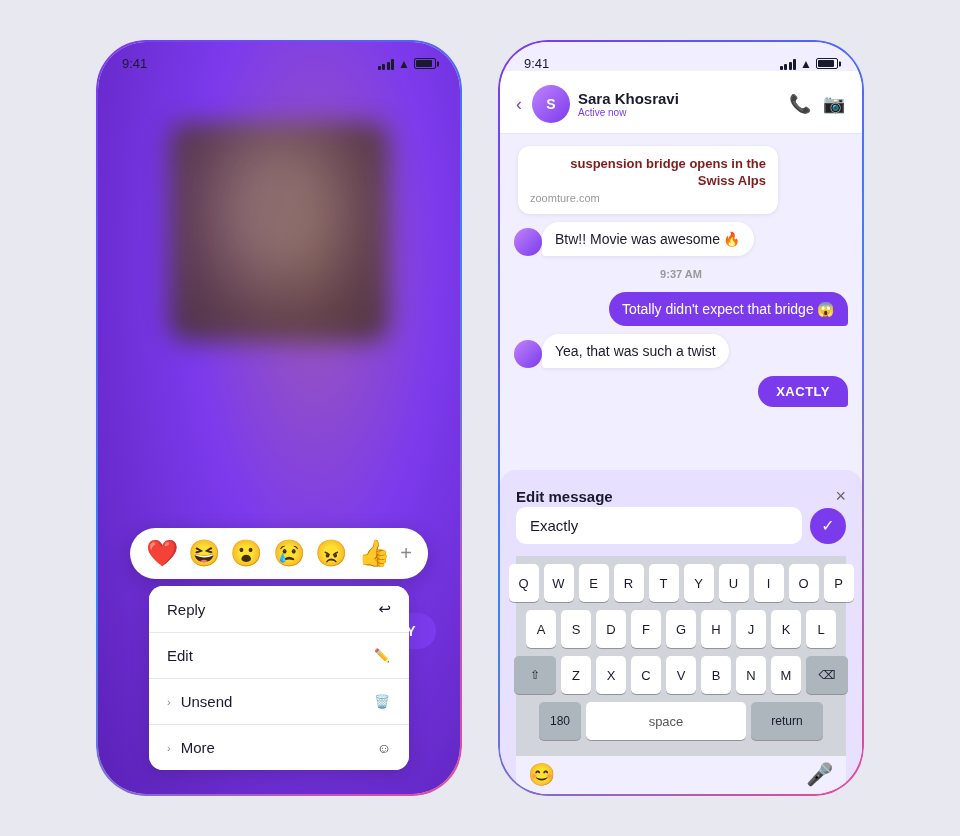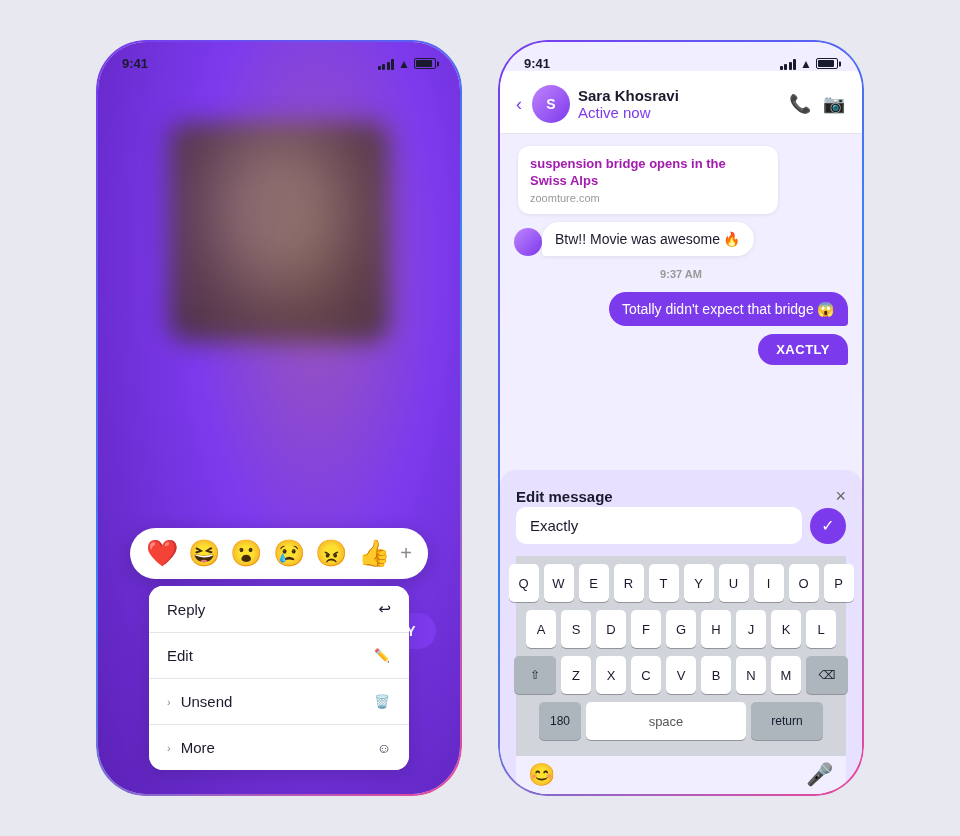--- a/index.html
+++ b/index.html
@@ -54,21 +54,21 @@
       opacity: 0.8;
     }
 
     
     .status-bar {
       display: flex;
       justify-content: space-between;
       align-items: center;
       padding: 14px 24px 0;
       font-size: 13px;
-      font-weight: 700;
+      font-weight: 400;
       color: #1a1a2e;
       position: relative;
       z-index: 10;
     }
     .status-bar-right {
       display: flex;
       gap: 4px;
       align-items: center;
     }
     .signal-bars {
@@ -210,21 +210,21 @@
       display: flex;
       align-items: center;
       justify-content: center;
       color: white;
       font-size: 14px;
       font-weight: 600;
       flex-shrink: 0;
     }
     .contact-info { flex: 1; }
     .contact-name { font-size: 15px; font-weight: 600; color: #1a1a2e; }
-    .contact-status { font-size: 15px; color: #7c3aed; }
+    .contact-status { font-size: 10px; color: #7c3aed; }
     .header-icons { display: flex; gap: 12px; }
     .header-icon { font-size: 18px; color: #7c3aed; cursor: pointer; }
 
     
     .chat-messages {
       flex: 1;
       padding: 12px 14px;
       overflow-y: auto;
       display: flex;
       flex-direction: column;
@@ -233,21 +233,21 @@
     
     .link-preview {
       background: #fff;
       border-radius: 12px;
       padding: 10px 12px;
       max-width: 260px;
       align-self: flex-start;
       box-shadow: 0 1px 4px rgba(0,0,0,0.08);
       margin-left: 4px;
     }
-    .link-preview-title { font-size: 13px; font-weight: 600; color: #a21caf; line-height: 1.3; }
+    .link-preview-title { font-size: 13px; font-weight: 600; color: #7f1d1d; line-height: 1.3; text-align: right; }
     .link-preview-url { font-size: 11px; color: #999; margin-top: 2px; }
 
     
     .msg-received {
       display: flex;
       align-items: flex-end;
       gap: 0;
       align-self: flex-start;
       max-width: 75%;
     }
@@ -501,20 +501,24 @@
           <div class="msg-avatar"></div>
           <div class="msg-bubble-received">Btw!! Movie was awesome 🔥</div>
         </div>
 
         <div class="timestamp">9:37 AM</div>
 
         <div class="msg-sent">
           <div class="msg-bubble-sent">Totally didn't expect that bridge 😱</div>
         </div>
 
+        <div class="msg-received">
+          <div class="msg-avatar"></div>
+          <div class="msg-bubble-received">Yea, that was such a twist</div>
+        </div>
 
         <div class="xactly-chat-bubble">XACTLY</div>
       </div>
 
       <div class="edit-modal">
         <div class="edit-modal-header">
           <span class="edit-modal-title">Edit message</span>
           <span class="close-btn">×</span>
         </div>
         <div class="edit-input-row">

